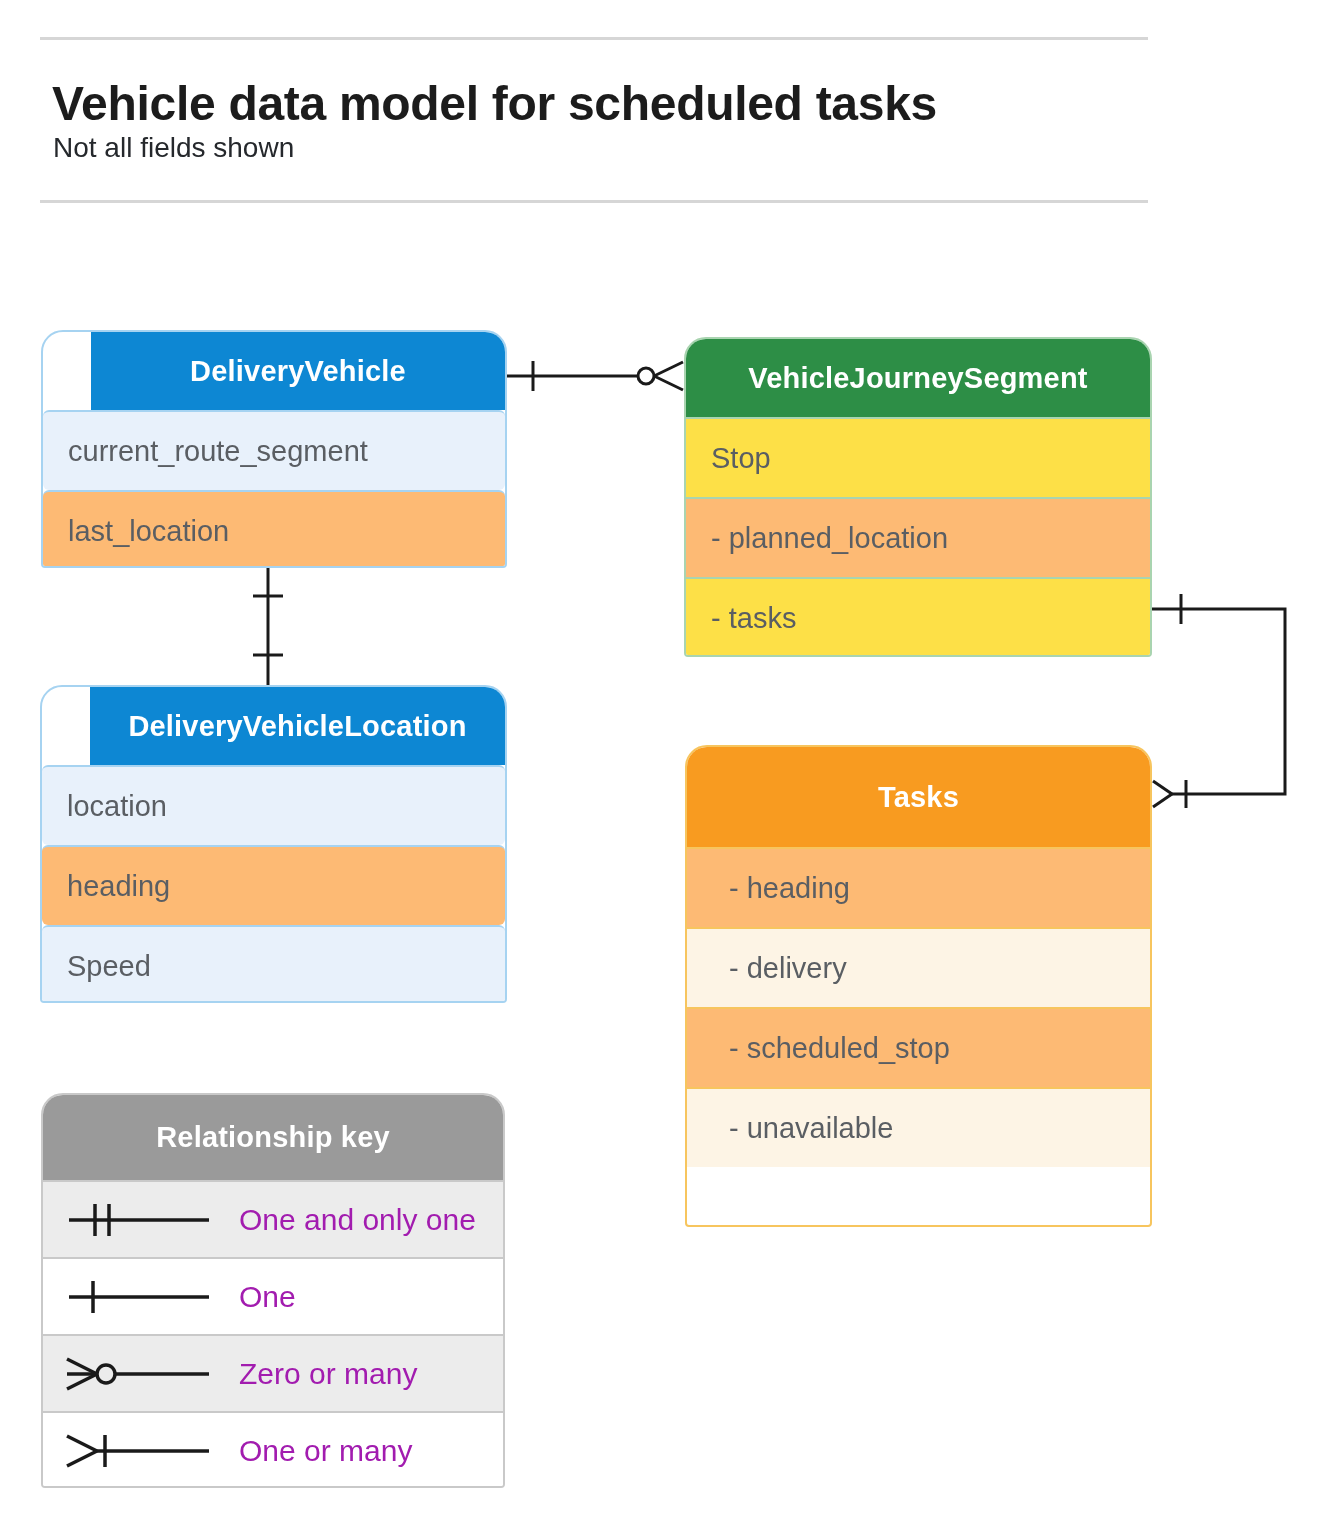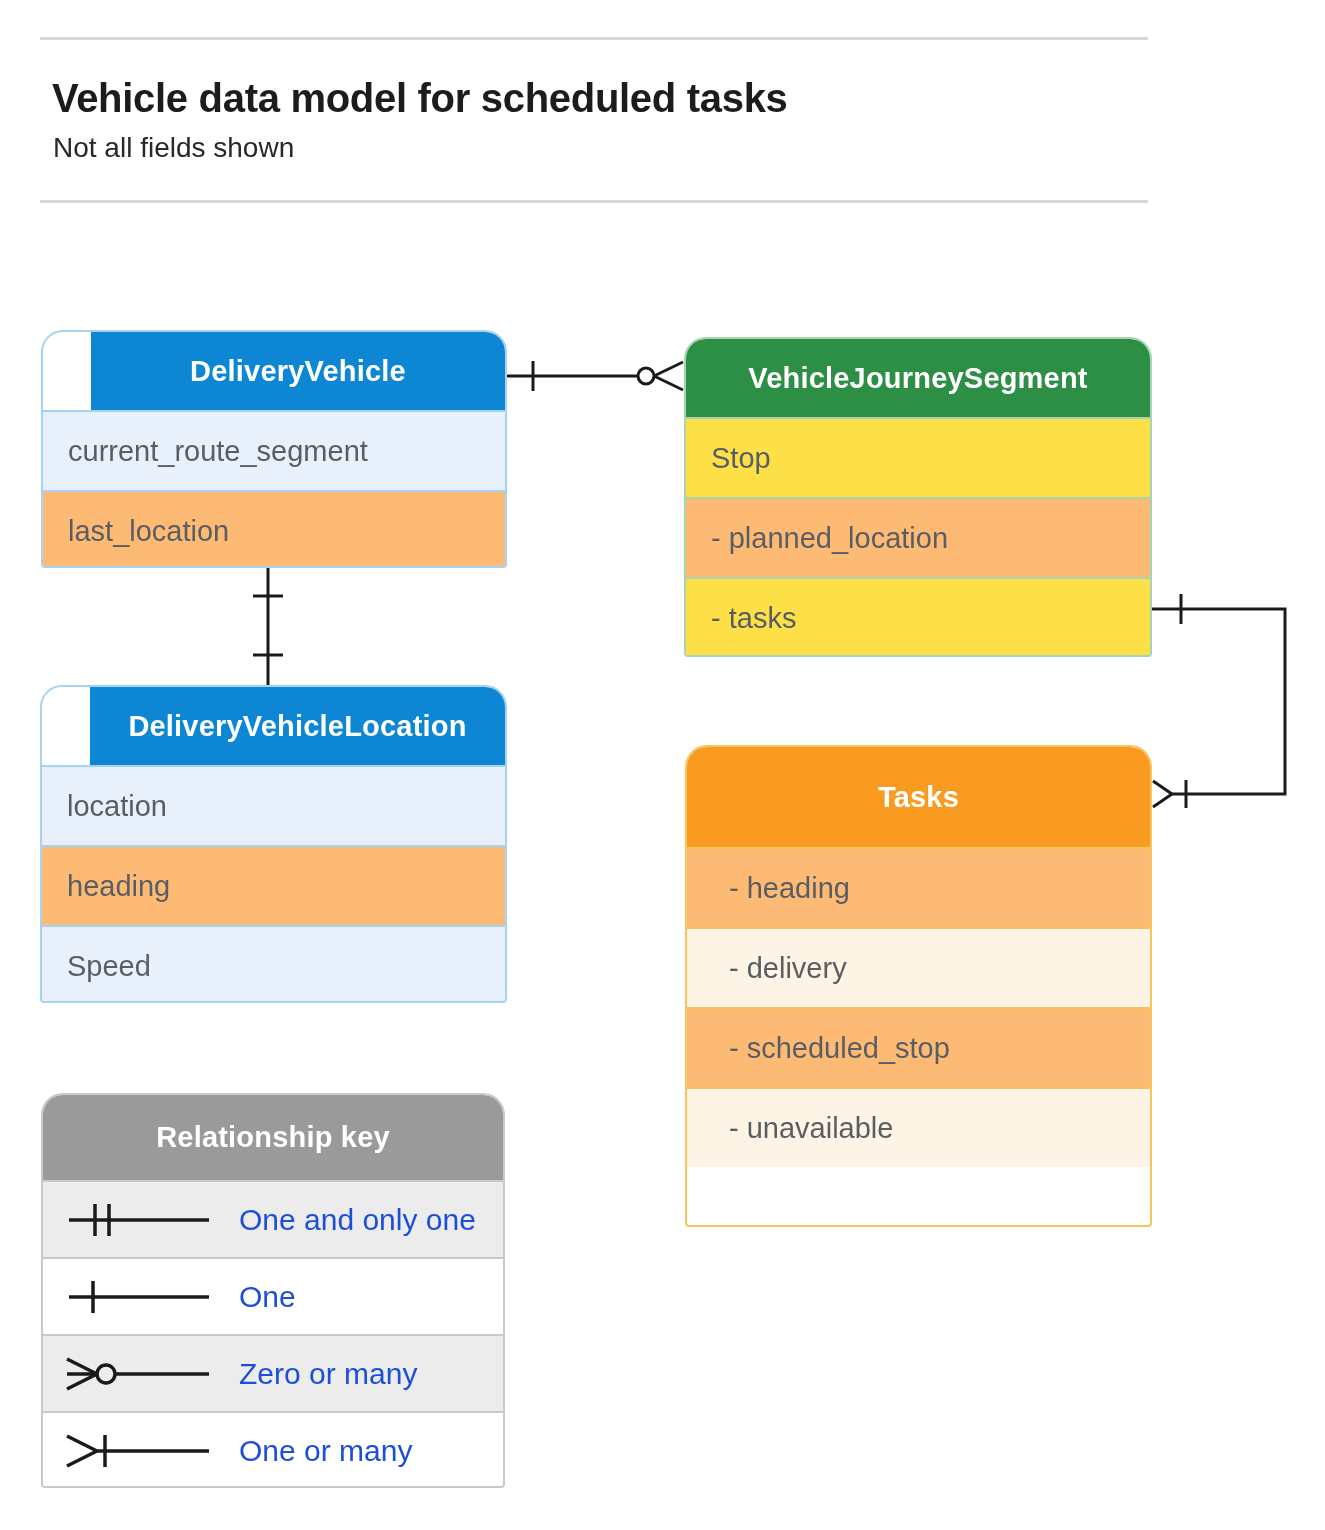--- a/index.html
+++ b/index.html
@@ -4,21 +4,21 @@
 <style>
   html,body{margin:0;padding:0;background:#ffffff;}
   .canvas{
     position:relative;width:1325px;height:1530px;background:#ffffff;
     font-family:"Liberation Sans","DejaVu Sans",sans-serif;overflow:hidden;
   }
   .rule{position:absolute;left:40px;width:1108px;height:3px;background:#d6d6d6;}
   .rule.top{top:37px;}
   .rule.bottom{top:200px;}
   .page-title{
-    position:absolute;left:52px;top:76px;font-size:40px;font-weight:700;
+    position:absolute;left:52px;top:76px;font-size:48px;font-weight:700;
     color:#1c1c1c;letter-spacing:-0.3px;white-space:pre;
   }
   .page-subtitle{
     position:absolute;left:53px;top:132px;font-size:28px;font-weight:400;
     color:#25282c;white-space:pre;
   }
 
   .entity{
     position:absolute;box-sizing:border-box;border:2px solid;
     border-radius:22px 22px 4px 4px;overflow:hidden;background:#fff;
@@ -30,42 +30,42 @@
   .erow{
     box-sizing:border-box;height:80px;display:flex;align-items:center;
     padding-left:25px;font-size:29px;color:#5a5e63;background:#fdba74;
     border-top:2px solid;white-space:pre;
   }
   .erow.indent{padding-left:42px;}
 
   
   .entity.blue{border-color:#a6d3f1;}
   .entity.blue .ehead{background:#0d87d3;margin-left:48px;}
-  .entity.blue .erow{border-top-color:#a6d3f1;}
+  .entity.blue .erow{border-top-color:#a6d3f1;border-radius:6px;}
   .entity.blue .erow.tint{background:#e8f1fb;}
   
   .entity.green{border-color:#a9d4b0;}
   .entity.green .ehead{background:#2d8e46;}
   .entity.green .erow{border-top-color:#a9d4b0;}
   .entity.green .erow.tint{background:#fde047;}
   
   .entity.orange{border-color:#f7c55e;}
   .entity.orange .ehead{background:#f89b20;}
   .entity.orange .erow{border-top-color:#f7c55e;}
   .entity.orange .erow.tint{background:#fdf4e5;}
   
   .entity.gray{border-color:#c9c9c9;border-radius:22px 22px 4px 4px;}
   .entity.gray .ehead{background:#9a9a9a;}
   .krow{
     box-sizing:border-box;height:77px;display:flex;align-items:center;
     background:#ffffff;border-top:2px solid #c9c9c9;padding-left:18px;
   }
   .krow.tint{background:#ececec;}
   .ksym{width:160px;height:50px;flex:0 0 160px;}
-  .klabel{font-size:30px;color:#1d4ed8;margin-left:18px;white-space:pre;}
+  .klabel{font-size:30px;color:#a21caf;margin-left:18px;white-space:pre;}
 
   .overlay{position:absolute;left:0;top:0;pointer-events:none;}
 </style>
 </head>
 <body>
 
 <div class="canvas">
 
   <div class="rule top"></div>
   <div class="page-title">Vehicle data model for scheduled tasks</div>

